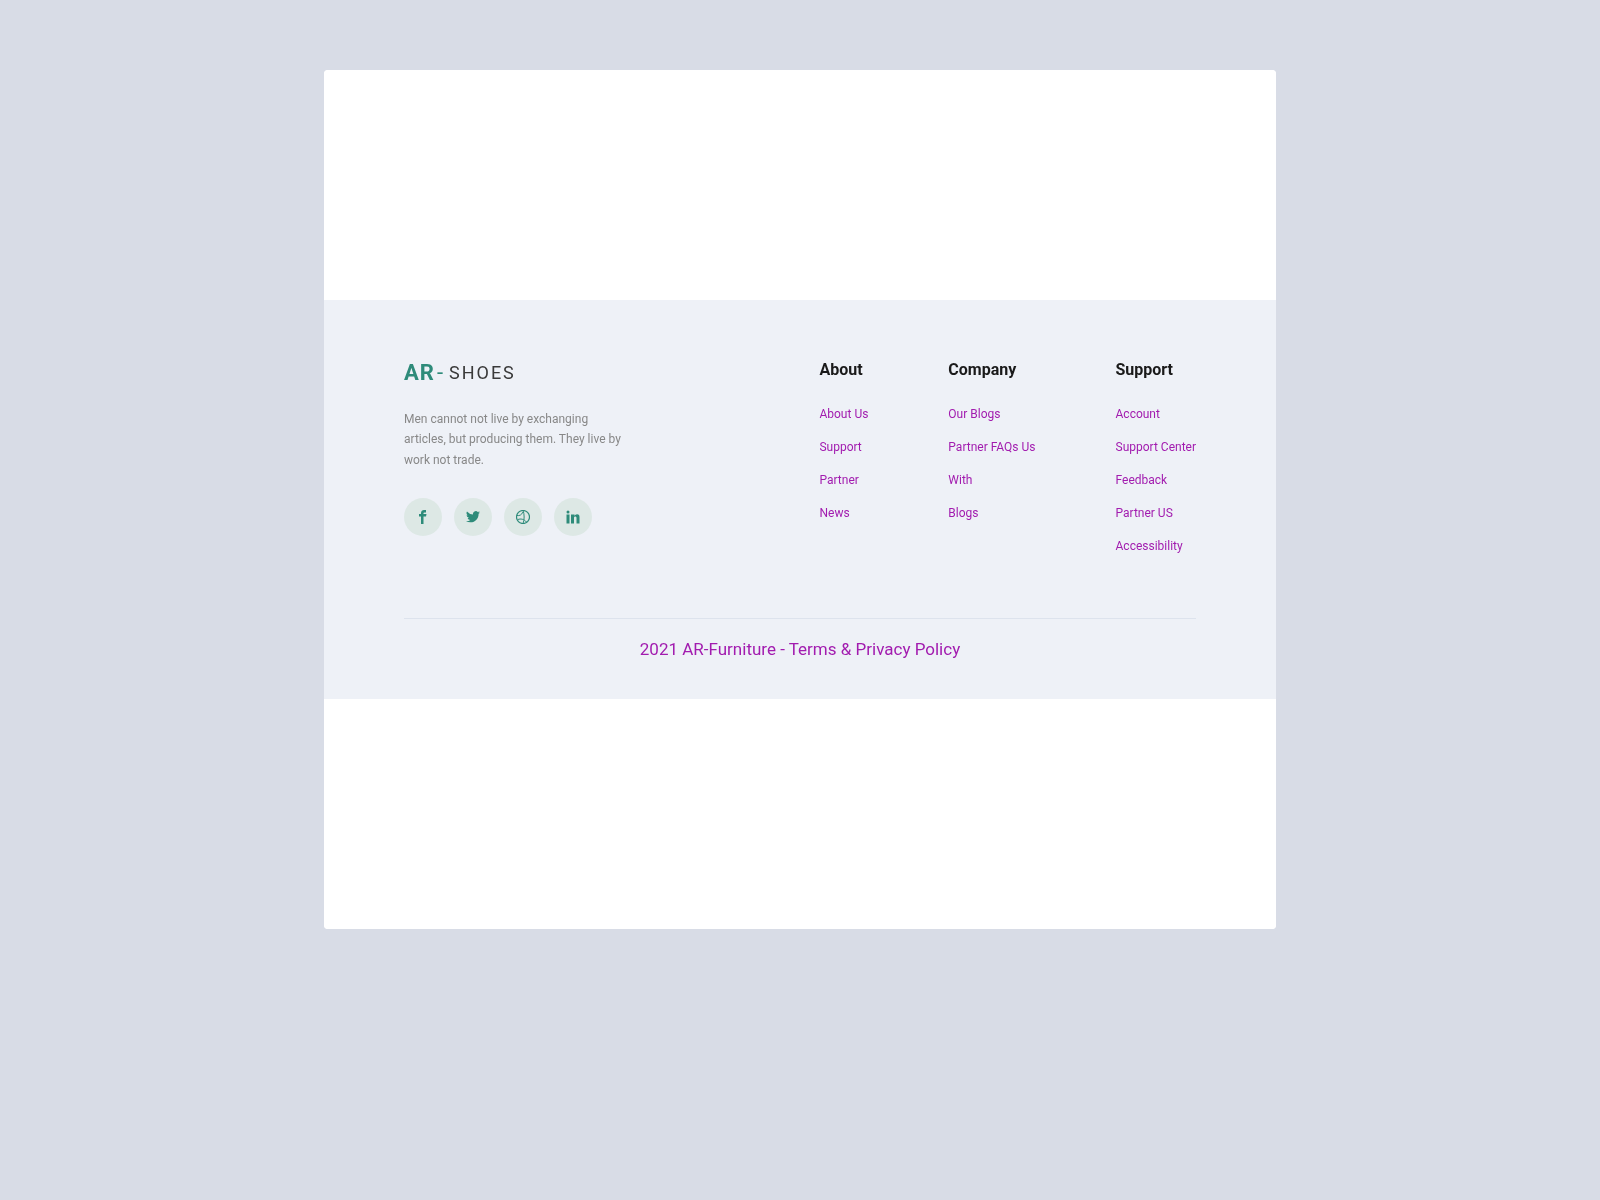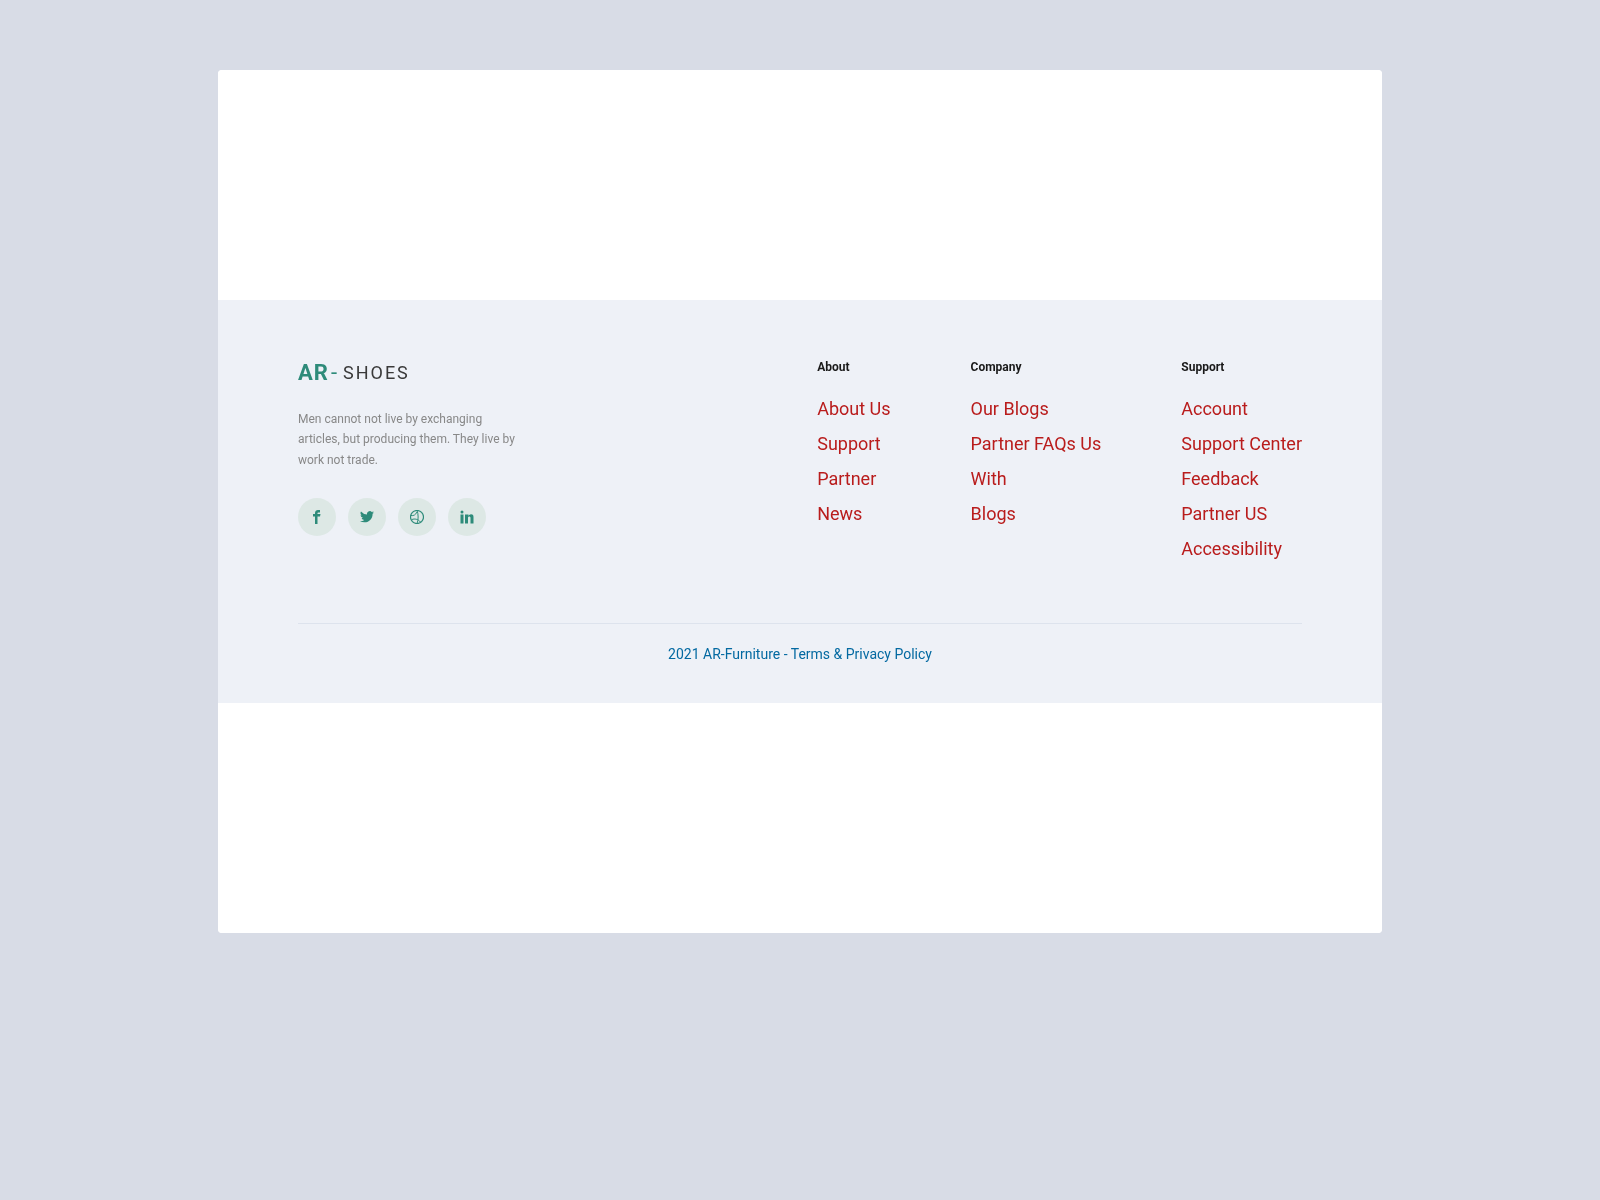--- a/index.html
+++ b/index.html
@@ -7,21 +7,21 @@
     body {
       background-color: #d8dce6;
       min-height: 1200px;
       display: flex;
       justify-content: center;
       align-items: flex-start;
       font-family: -apple-system, BlinkMacSystemFont, 'Segoe UI', Roboto, sans-serif;
     }
 
     .page-wrapper {
-      width: 1164px;
+      width: 952px;
       margin: 70px auto;
       background: white;
       border-radius: 4px;
       overflow: hidden;
     }
 
     .main-content {
       background: white;
       min-height: 230px;
     }
@@ -98,50 +98,50 @@
     }
 
     .footer-columns {
       display: flex;
       gap: 80px;
       flex: 1;
       justify-content: flex-end;
     }
 
     .footer-col h4 {
-      font-size: 12px;
+      font-size: 16px;
       font-weight: 700;
       color: #1a1a1a;
       margin-bottom: 24px;
     }
 
     .footer-col ul {
       list-style: none;
     }
 
     .footer-col ul li {
       margin-bottom: 14px;
     }
 
     .footer-col ul li a {
       text-decoration: none;
-      font-size: 18px;
-      color: #b91c1c;
+      font-size: 12px;
+      color: #a21caf;
       transition: color 0.2s;
     }
 
     .footer-bottom {
       text-align: center;
       padding-top: 20px;
       border-top: 1px solid #dde3ed;
     }
 
     .footer-bottom-text {
-      font-size: 14px;
-      color: #0369a1;
+      font-size: 17px;
+      color: #a21caf;
     }
 
     .bottom-page-area {
       background: white;
       min-height: 230px;
     }
   </style>
 </head>
 <body>
 

